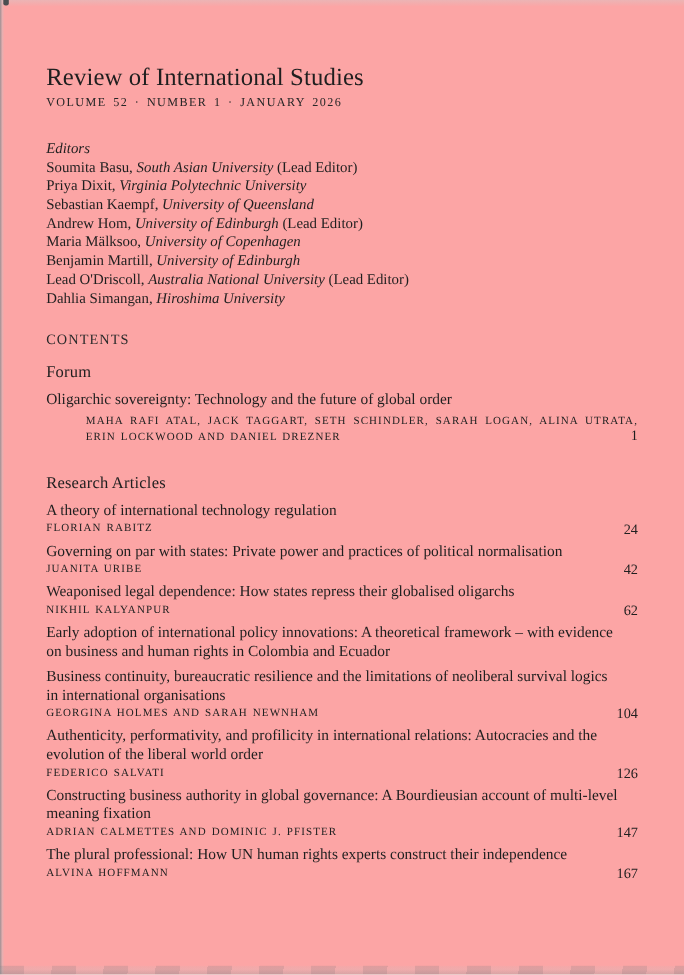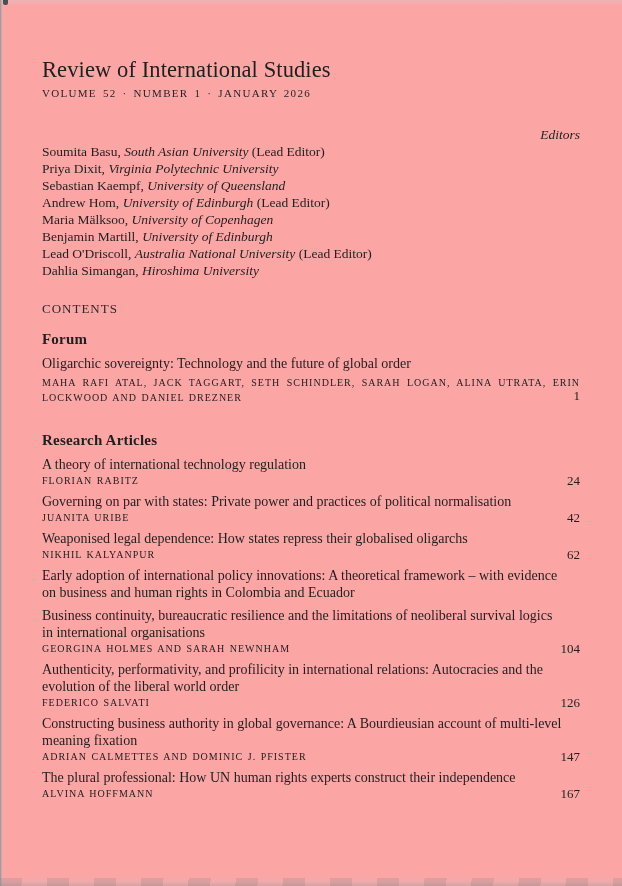--- a/index.html
+++ b/index.html
@@ -41,49 +41,49 @@
   }
 
   .journal-title{
     font-size:22.5px;line-height:27px;letter-spacing:.1px;font-weight:400;
   }
   .issue-line{
     margin-top:4px;font-size:11px;letter-spacing:1.3px;word-spacing:2px;color:#262626;
   }
 
   .editors{margin-top:27px;}
-  .editors-heading{font-style:italic;font-size:13.5px;line-height:17px;text-align:right;}
+  .editors-heading{font-style:italic;font-size:13.5px;line-height:17px;}
   .editor-line{font-size:13.5px;line-height:17px;}
   .editor-affiliation{font-style:italic;}
 
   .contents-heading{
     margin-top:22px;font-size:13px;letter-spacing:1px;color:#2a2a2a;
   }
 
   .section-forum{margin-top:13px;}
   .section-research{margin-top:26px;}
-  .section-heading{font-size:15px;font-weight:bold;line-height:19px;letter-spacing:.2px;}
+  .section-heading{font-size:15px;font-weight:normal;line-height:19px;letter-spacing:.2px;}
 
   .entry{margin-top:6px;}
   .entry-title{
     font-size:14px;line-height:17px;max-width:524px;
   }
   .byline{
     display:flex;justify-content:space-between;align-items:center;
     margin-top:2px;line-height:12px;
   }
   .authors{
     font-size:10px;letter-spacing:1px;word-spacing:1px;color:#222;
   }
   .pageno{
     font-size:13px;color:#1f1f1f;white-space:nowrap;margin-left:12px;
   }
   
   .byline-justified{
-    position:relative;display:block;margin-top:3px;
+    position:relative;display:block;margin-top:3px;margin-left:36px;
   }
   .byline-justified .authors{
     display:block;width:100%;text-align:justify;line-height:15px;
   }
   .byline-justified .pageno{
     position:absolute;right:0;bottom:1px;margin-left:0;
   }
 </style>
 </head>
 <body>

